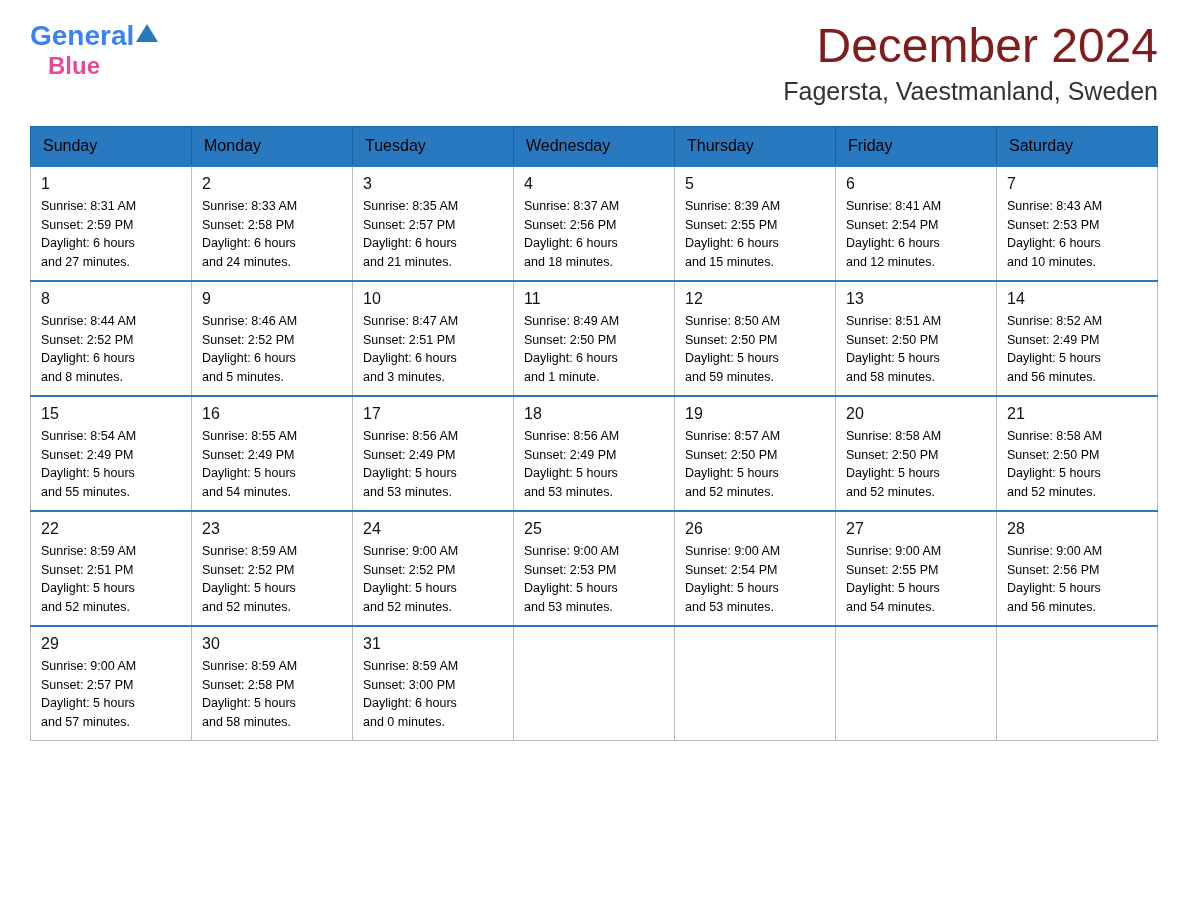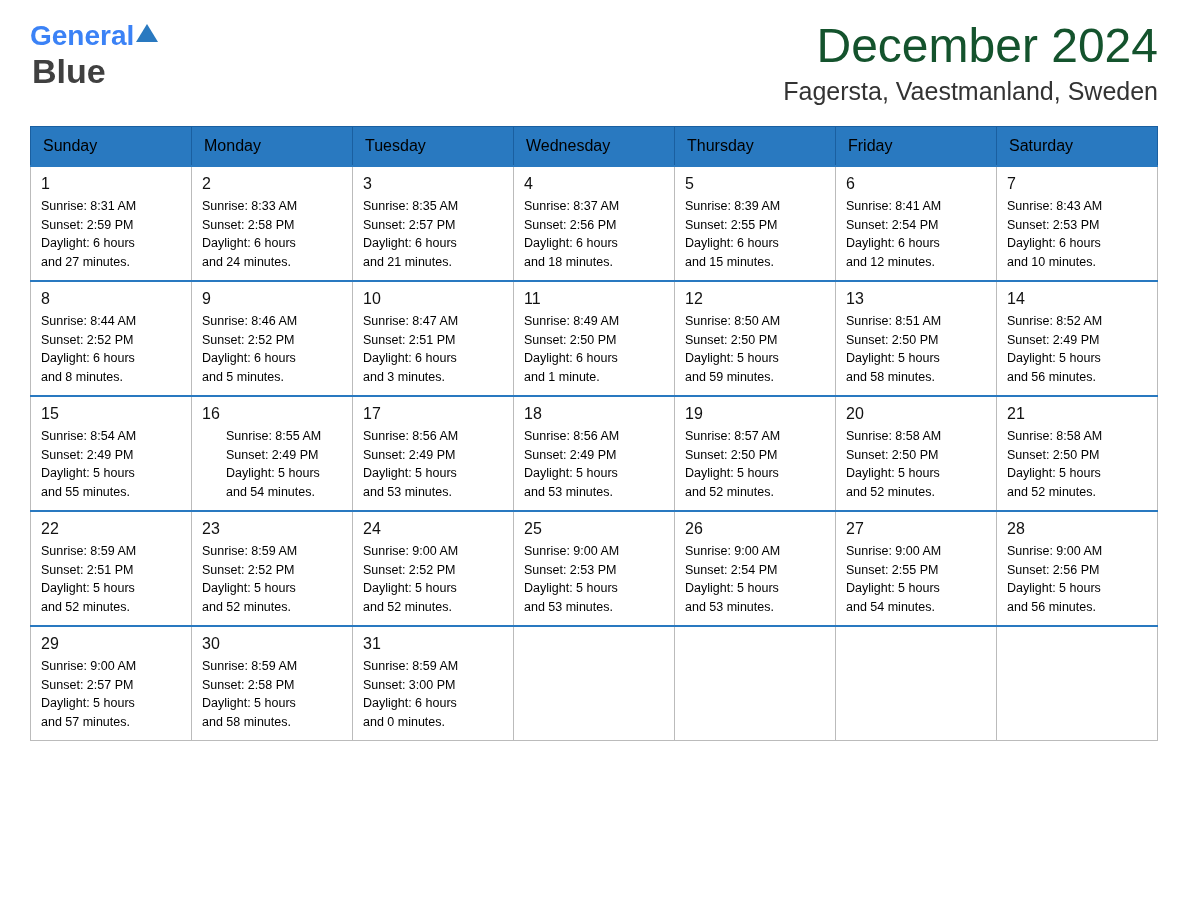--- a/index.html
+++ b/index.html
@@ -20,21 +20,21 @@
       display: flex;
       align-items: center;
       gap: 0;
     }
     .title-block {
       text-align: right;
     }
     .title-block h1 {
       font-size: 48px;
       font-weight: normal;
-      color: #14532d;
+      color: #7f1d1d;
       line-height: 1.1;
     }
     .title-block .subtitle {
       font-size: 25px;
       color: #333;
       margin-top: 4px;
     }
     .calendar {
       width: 100%;
       border-collapse: collapse;
@@ -82,21 +82,21 @@
 
 <div class="header">
   <div class="logo">
     <div>
       <div style="display:flex;align-items:center;">
         <span style="font-size:28px;font-weight:bold;color:#3b82f6;font-family:Arial,sans-serif;">General</span>
         <svg width="22" height="20" viewBox="0 0 22 20" style="margin-left:2px;margin-top:-8px;">
           <polygon points="0,20 22,20 11,2" fill="#2979c0"></polygon>
         </svg>
       </div>
-      <span style="font-size:34px;font-weight:bold;color:#404040;font-family:Arial,sans-serif;margin-left:2px;">Blue</span>
+      <span style="font-size:24px;font-weight:bold;color:#ec4899;font-family:Arial,sans-serif;margin-left:18px;">Blue</span>
     </div>
   </div>
   <div class="title-block">
     <h1>December 2024</h1>
     <div class="subtitle">Fagersta, Vaestmanland, Sweden</div>
   </div>
 </div>
 
 <table class="calendar">
   <thead>
@@ -216,21 +216,21 @@
       <tr class="week-row">
         <td>
           <span class="day-number">15</span>
           <div class="day-info" style="white-space: pre-line;">Sunrise: 8:54 AM
 Sunset: 2:49 PM
 Daylight: 5 hours
 and 55 minutes.</div>
         </td>
         <td>
           <span class="day-number">16</span>
-          <div class="day-info" style="white-space: pre-line; margin-left: 24px;">Sunrise: 8:55 AM
+          <div class="day-info" style="white-space: pre-line;">Sunrise: 8:55 AM
 Sunset: 2:49 PM
 Daylight: 5 hours
 and 54 minutes.</div>
         </td>
         <td>
           <span class="day-number">17</span>
           <div class="day-info" style="white-space: pre-line;">Sunrise: 8:56 AM
 Sunset: 2:49 PM
 Daylight: 5 hours
 and 53 minutes.</div>

